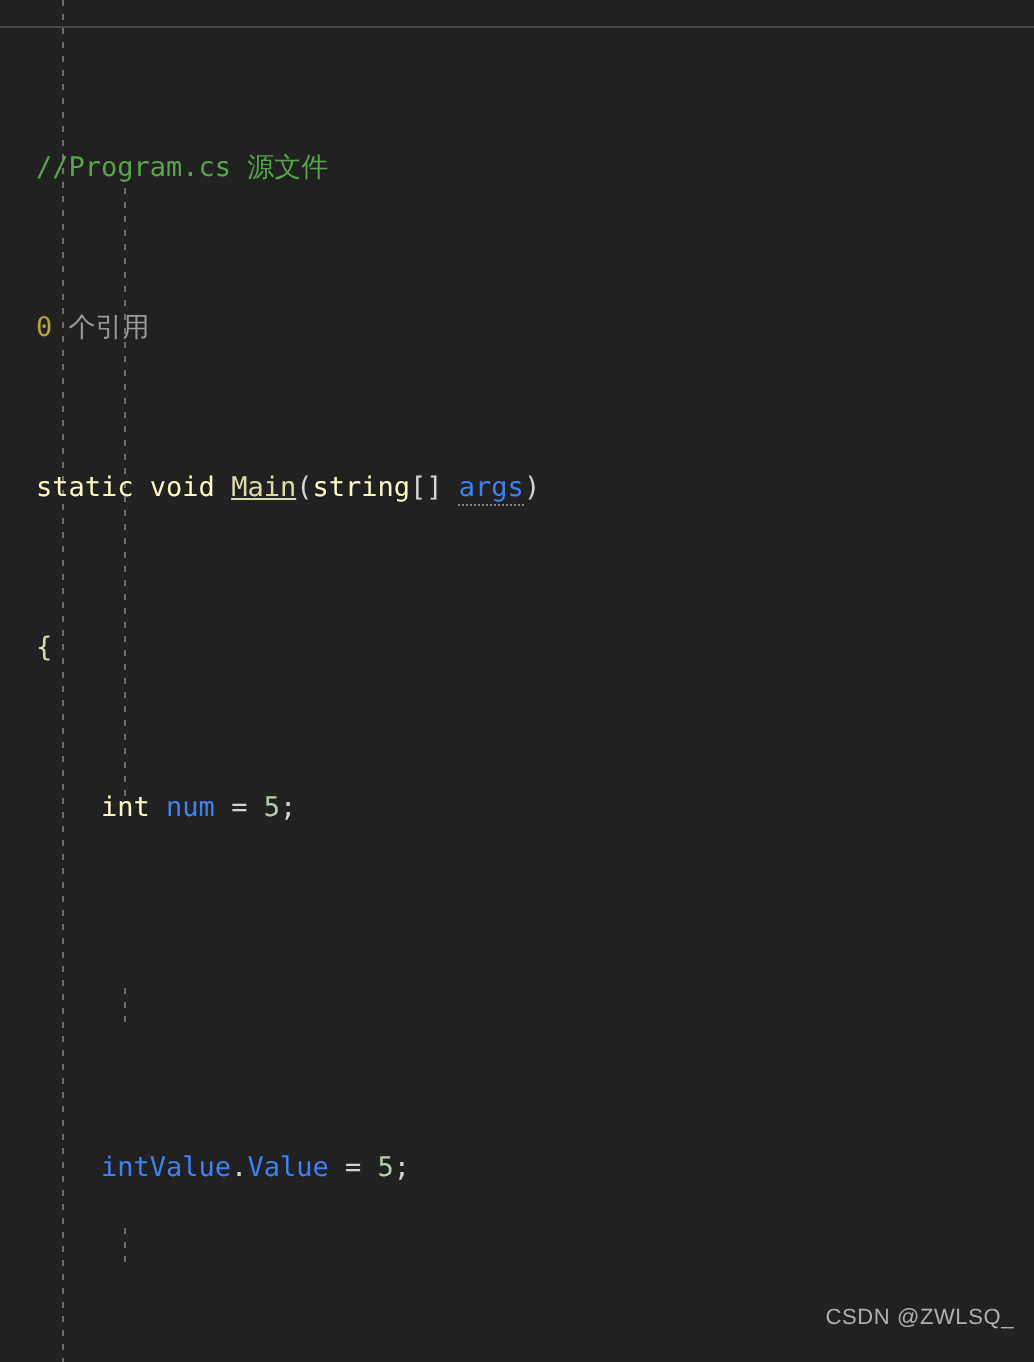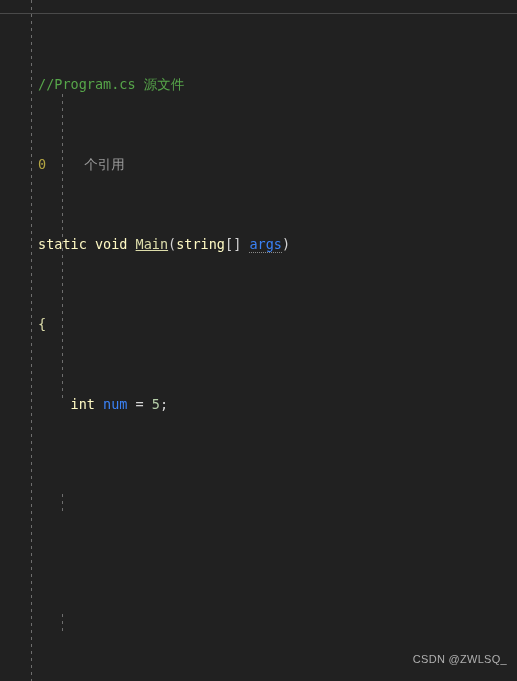--- a/index.html
+++ b/index.html
@@ -58,27 +58,27 @@
     top: 0;
     width: 517px;
     padding-top: 14px;
     font-size: 13.5px;
     line-height: 20px;
     white-space: pre;
   }
 
   .line {
     height: 20px;
-    padding-left: 38px;
+    padding-left: 18px;
     white-space: pre;
   }
 
   
   .cmt   { color: #57a64a; }           
-  .ref   { color: #9a9a9a; margin-left: 30px; }           
+  .ref   { color: #9a9a9a; }           
   .refn  { color: #b5a642; }           
   .kw    { color: #fef9c3; }           
   .type  { color: #4ec9b0; }           
   .meth  { color: #dcdcaa; text-decoration: underline; }           
   .var   { color: #3b82f6; }           
   .num   { color: #b5cea8; }           
   .pun   { color: #d4d4d4; }           
   .brc   { color: #dcdcaa; }           
 
   
@@ -117,20 +117,21 @@
 
     <div class="line"><span class="kw">static</span><span class="pun"> </span><span class="kw">void</span><span class="pun"> </span><span class="meth">Main</span><span class="pun">(</span><span class="kw">string</span><span class="pun">[]</span><span class="pun"> </span><span class="var sug">args</span><span class="pun">)</span></div>
 
     <div class="line"><span class="brc">{</span></div>
 
     <div class="line"><span>    </span><span class="kw">int</span><span class="pun"> </span><span class="var">num</span><span class="pun"> = </span><span class="num">5</span><span class="pun">;</span></div>
 
     <div class="line">&nbsp;</div>
 
 
+    <div class="line"><span>    </span><span class="var">intValue</span><span class="pun">.</span><span class="var">Value</span><span class="pun"> = </span><span class="num">5</span><span class="pun">;</span></div>
 
     
 
     
 
     
 
     
 
     

